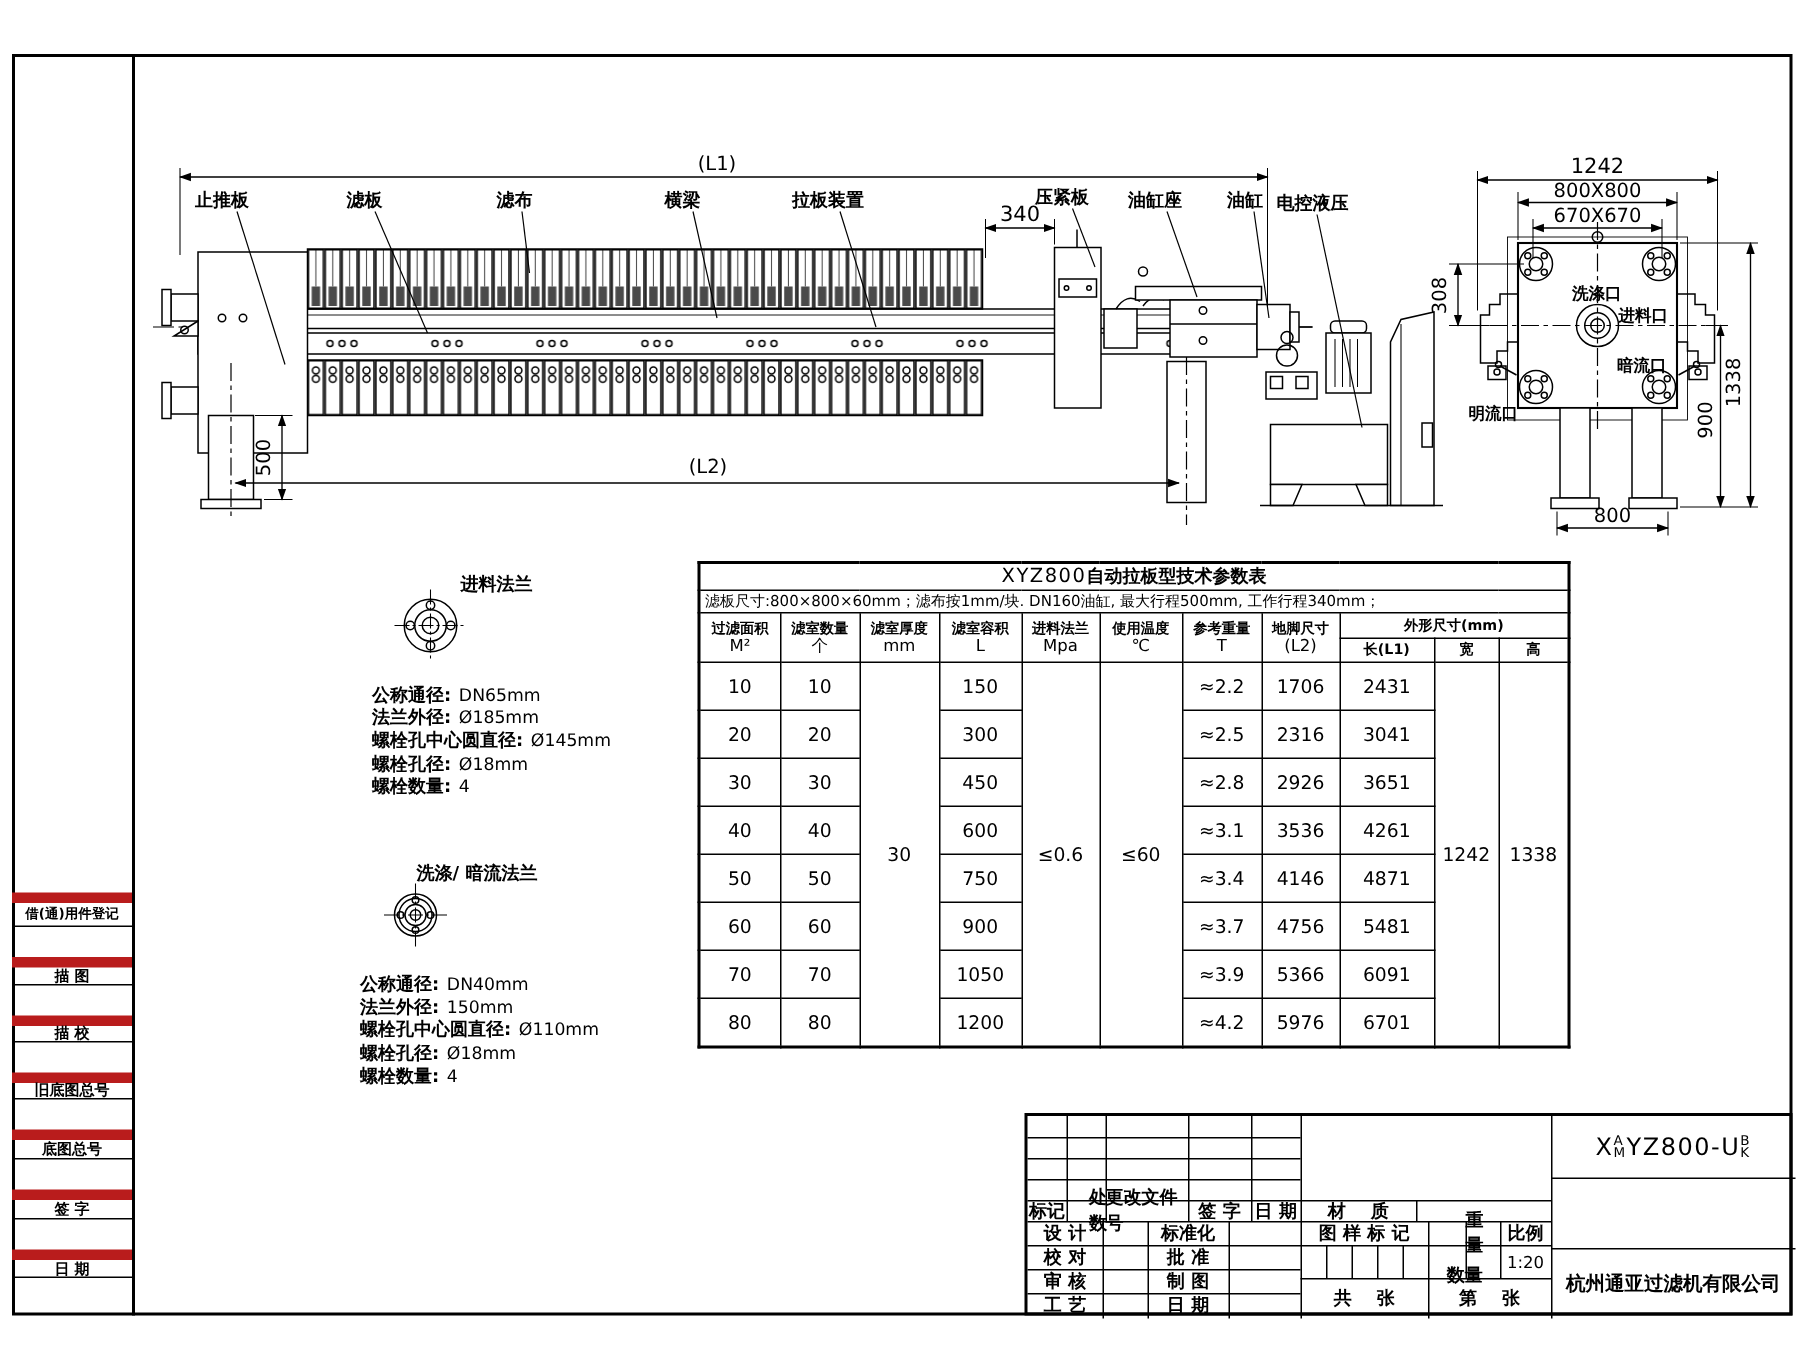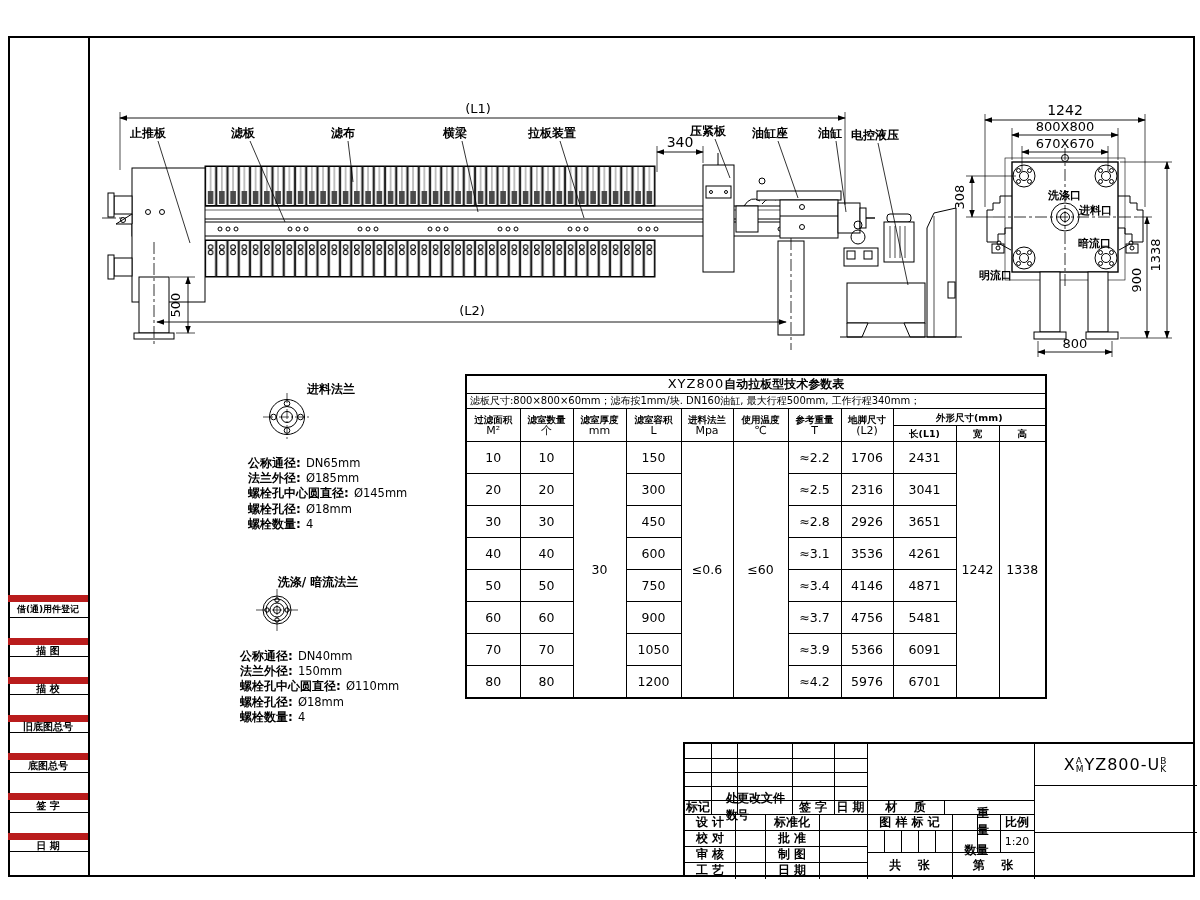--- a/index.html
+++ b/index.html
@@ -506,15 +506,16 @@
         <span class="stack">
           <span>A</span>
           <span>M</span>
         </span>
         <span>YZ800-U</span>
         <span class="stack">
           <span>B</span>
           <span>K</span>
         </span>
     </div>
+    <div class="tb-t" style="left:349px;top:88px;width:163px;height:47px;font-size:13px;">杭州通亚过滤机有限公司</div>
   </div>
 
 </div>
 
 </body></html>

